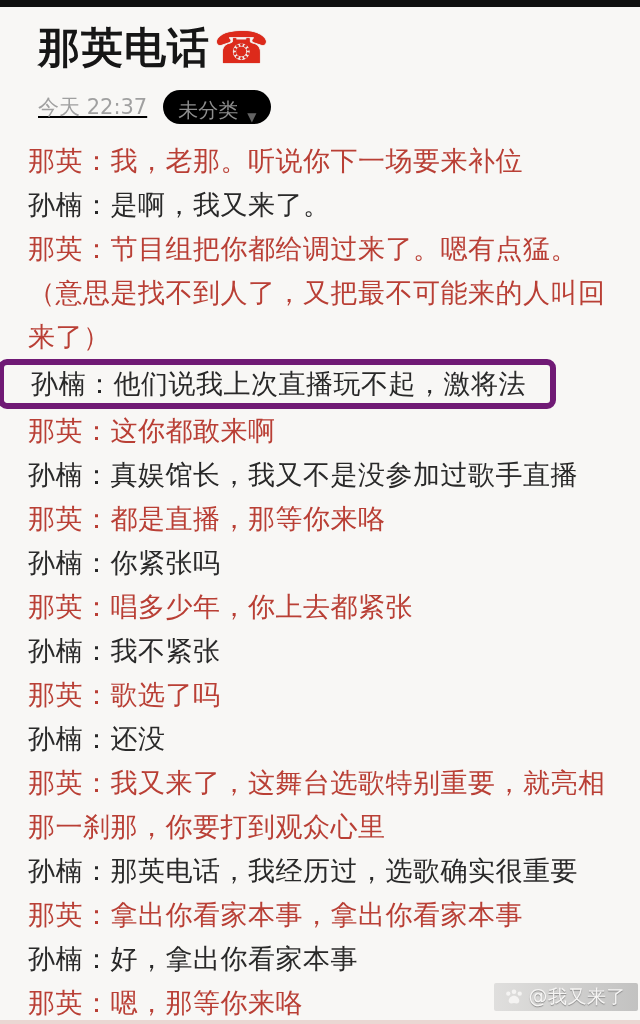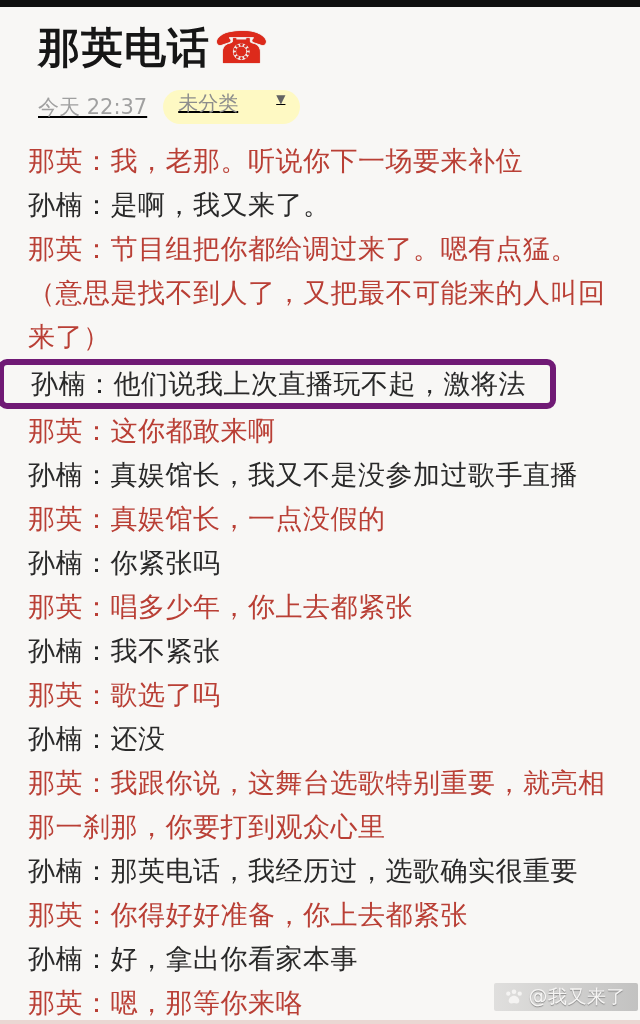--- a/index.html
+++ b/index.html
@@ -38,27 +38,26 @@
     margin-top: 16px;
     display: flex; align-items: center;
     height: 34px;
     text-decoration: underline;
   }
   .note-time {
     font-size: 21px; color: #a0a0a0;
   }
   .category-pill {
     margin-left: 16px;
-    display: inline-flex; align-items: flex-start;
-    background: #fef9c3;
+    display: inline-flex; align-items: flex-end;
+    background: #000000;
     border-radius: 17px;
     height: 34px;
     padding: 0 15px;
     cursor: default;
-    gap: 29px;
   }
   .category-label {
     font-size: 20px; color: #8d8d8d;
   }
   .caret {
     font-size: 12px; color: #636363;
     margin-left: 9px; padding-top: 2px;
   }
   .dialogue {
     margin-top: 15px;
@@ -120,30 +119,30 @@
 
 <div class="dialogue">
   <p class="line red"><span class="spk">那英：</span><span class="msg">我，老那。听说你下一场要来补位</span></p>
   <p class="line black"><span class="spk">孙楠：</span><span class="msg">是啊，我又来了。</span></p>
   <p class="line red"><span class="spk">那英：</span><span class="msg">节目组把你都给调过来了。嗯有点猛。</span></p>
   <p class="line red"><span class="spk"></span><span class="msg">（意思是找不到人了，又把最不可能来的人叫回
 来了）</span></p>
   <p class="line black boxed"><span class="spk">孙楠：</span><span class="msg">他们说我上次直播玩不起，激将法</span></p>
   <p class="line red"><span class="spk">那英：</span><span class="msg">这你都敢来啊</span></p>
   <p class="line black"><span class="spk">孙楠：</span><span class="msg">真娱馆长，我又不是没参加过歌手直播</span></p>
-  <p class="line red"><span class="spk">那英：</span><span class="msg">真娱馆长，一点没假的</span></p>
+  <p class="line red"><span class="spk">那英：</span><span class="msg">都是直播，那等你来咯</span></p>
   <p class="line black"><span class="spk">孙楠：</span><span class="msg">你紧张吗</span></p>
   <p class="line red"><span class="spk">那英：</span><span class="msg">唱多少年，你上去都紧张</span></p>
   <p class="line black"><span class="spk">孙楠：</span><span class="msg">我不紧张</span></p>
   <p class="line red"><span class="spk">那英：</span><span class="msg">歌选了吗</span></p>
   <p class="line black"><span class="spk">孙楠：</span><span class="msg">还没</span></p>
-  <p class="line red"><span class="spk">那英：</span><span class="msg">我跟你说，这舞台选歌特别重要，就亮相
+  <p class="line red"><span class="spk">那英：</span><span class="msg">我又来了，这舞台选歌特别重要，就亮相
 那一刹那，你要打到观众心里</span></p>
   <p class="line black"><span class="spk">孙楠：</span><span class="msg">那英电话，我经历过，选歌确实很重要</span></p>
-  <p class="line red"><span class="spk">那英：</span><span class="msg">你得好好准备，你上去都紧张</span></p>
+  <p class="line red"><span class="spk">那英：</span><span class="msg">拿出你看家本事，拿出你看家本事</span></p>
   <p class="line black"><span class="spk">孙楠：</span><span class="msg">好，拿出你看家本事</span></p>
   <p class="line red"><span class="spk">那英：</span><span class="msg">嗯，那等你来咯</span></p>
 </div>
 
 <div class="watermark">
   <span class="paw">
     <svg width="20" height="18" viewBox="0 0 24 22">
       <g fill="#f6f5f4" opacity="0.95">
         <circle cx="5" cy="7" r="2.6"></circle>
         <circle cx="12" cy="4.5" r="2.8"></circle>

